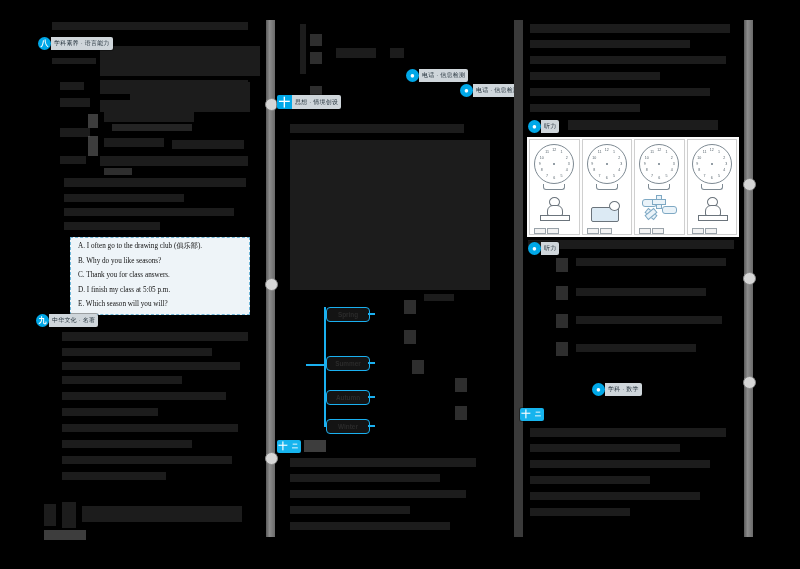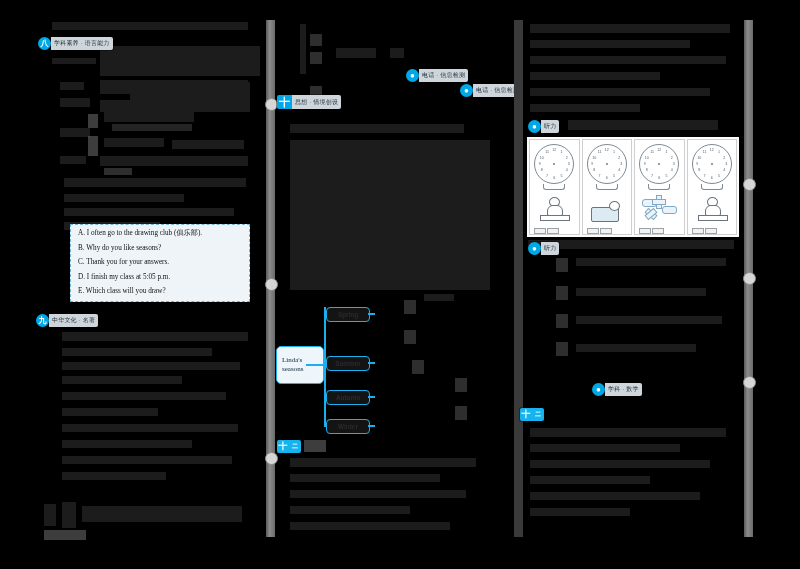--- a/index.html
+++ b/index.html
@@ -31,21 +31,21 @@
         font-size:8px;font-weight:bold;line-height:1;flex:0 0 auto;}
   .badge .blab{background:#cfd6db;color:#22303a;font-size:6px;
         padding:0 3px;line-height:13px;white-space:nowrap;
         letter-spacing:.2px;}
   .badge.solid{background:#16b4ee;}
   .badge.solid .bico{background:transparent;width:12px;font-size:9px;}
   .badge.solid .blab{background:transparent;color:#fff;font-weight:bold;}
   .badge.round .bico{border-radius:50%;}
 
   
-  .options{position:absolute;left:70px;top:224px;width:180px;height:78px;
+  .options{position:absolute;left:70px;top:237px;width:180px;height:78px;
      background:#eef4f8;border:1px dashed #6fb6d8;box-sizing:border-box;
      padding:5px 7px;display:flex;flex-direction:column;
      justify-content:space-between;}
   .options .opt{font-size:7.2px;color:#111;line-height:1.1;
      font-family:"Liberation Serif","DejaVu Serif",serif;white-space:nowrap;}
 
   
   #mindmap{position:absolute;left:276px;top:300px;width:110px;height:140px;}
   .mroot{position:absolute;left:0;top:46px;width:48px;height:38px;
      background:#eef6fb;border:1.6px solid #1ab0f0;border-radius:5px;
@@ -122,23 +122,23 @@
     <div class="rd" style="left:64px;top:222px;width:96px;height:8px;"></div>
 
     <div class="badge round" style="left:38px;top:37px;">
       <span class="bico">八</span>
       <span class="blab">学科素养 · 语言能力</span>
     </div>
 
     <div class="options">
       <div class="opt">A. I often go to the drawing club (俱乐部).</div>
       <div class="opt">B. Why do you like seasons?</div>
-      <div class="opt">C. Thank you for your answers.</div>
+      <div class="opt">C. Thank you for class answers.</div>
       <div class="opt">D. I finish my class at 5:05 p.m.</div>
-      <div class="opt">E. Which class will you draw?</div>
+      <div class="opt">E. Which season will you will?</div>
     </div>
 
     <div class="rd3" style="left:60px;top:316px;width:24px;height:9px;"></div>
     <div class="badge round" style="left:36px;top:314px;">
       <span class="bico">九</span>
       <span class="blab">中华文化 · 名著</span>
     </div>
 
     <div class="rd" style="left:62px;top:332px;width:186px;height:9px;"></div>
     <div class="rd" style="left:62px;top:348px;width:150px;height:8px;"></div>
@@ -180,24 +180,20 @@
 
     <div class="badge" style="left:277px;top:95px;height:14px;">
       <span class="bico" style="width:15px;height:14px;font-size:11px;">十</span>
       <span class="blab" style="line-height:14px;">思想 · 情境创设</span>
     </div>
 
     <div class="rd" style="left:290px;top:124px;width:174px;height:9px;"></div>
     <div class="rd" style="left:290px;top:140px;width:200px;height:150px;"></div>
 
     <div id="mindmap">
-      <div class="mroot">
-        <span>Linda's</span>
-        <span>seasons</span>
-      </div>
       <div class="mlink"></div>
       <div class="mspine"></div>
 
       <div class="mcon" style="top:13px;"></div>
       <div class="mnode" style="top:7px;">
         <span>Spring</span>
       </div>
       <div class="mstub" style="top:13px;"></div>
 
       <div class="mcon" style="top:62px;"></div>

